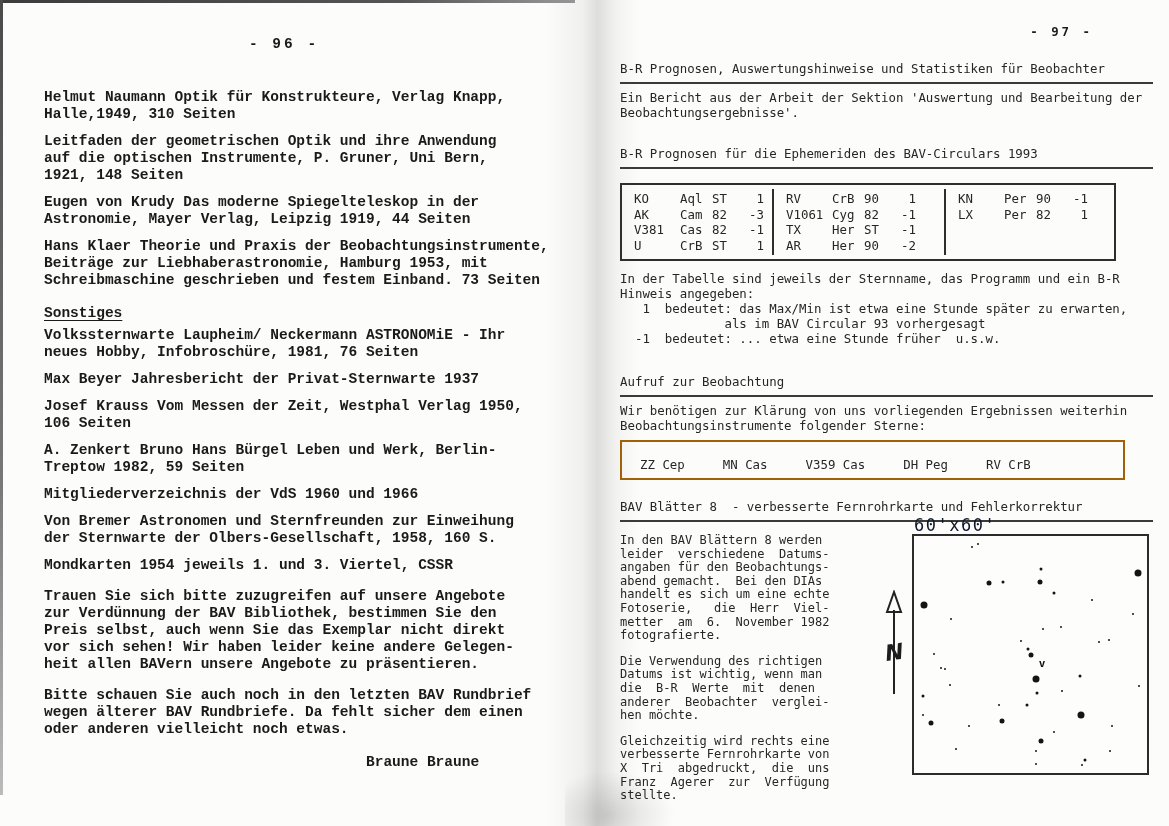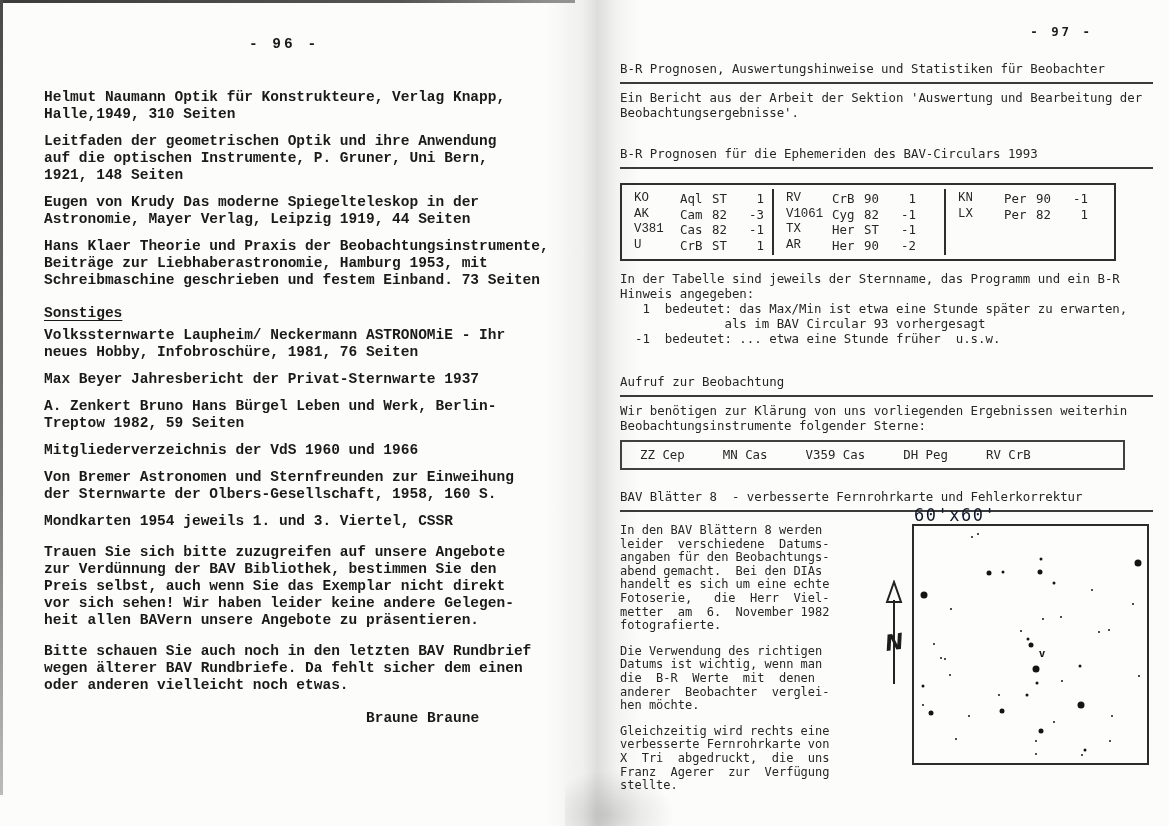--- a/index.html
+++ b/index.html
@@ -34,24 +34,24 @@
   .rule-heading{padding-bottom:6px;border-bottom:2px solid #3a3a3a;margin:0;white-space:pre-wrap;}
   .rp-intro{white-space:pre-wrap;margin:6px 0 0 0;}
   .mt-26{margin-top:26px;} .mt-28{margin-top:28px;} .mt-34{margin-top:19px;}
   .prog-table{display:flex;border:2px solid #2e2e2e;margin-top:14px;
     padding:4px 0;min-height:62px;box-sizing:border-box;width:496px;}
   .prog-group{padding:2px 0 2px 12px;box-sizing:border-box;}
   .prog-group.g1{width:150px;}
   .prog-group.g2{width:172px;border-left:2px solid #2e2e2e;}
   .prog-group.g3{width:158px;border-left:2px solid #2e2e2e;}
   .prog-row{display:flex;line-height:15.5px;}
-  .tc1{width:46px;font-family:Liberation Mono, monospace;} .tc2{width:32px;} .tc3{width:26px;} .tc4{width:26px;text-align:right;}
+  .tc1{width:46px;} .tc2{width:32px;} .tc3{width:26px;} .tc4{width:26px;text-align:right;}
   .table-note{white-space:pre-wrap;margin:10px 0 0 0;}
-  .star-box{display:flex;border:2px solid #404040;margin-top:7px;width:505px;
-    padding:5px 0 6px 18px;gap:38px;box-sizing:border-box;}
+  .star-box{display:flex;border:2px solid #a16207;margin-top:7px;width:505px;
+    padding:15px 0 6px 18px;gap:38px;box-sizing:border-box;}
   .two-col{display:flex;margin-top:12px;}
   .col-text{width:245px;}
   .col-text .tw-justified{white-space:pre-wrap;margin:0 0 12px 0;line-height:13.6px;font-size:12px;}
   
   .chart-wrap{position:relative;margin-left:47px;margin-top:-16px;width:240px;}
   .chart-label{font-size:17px;letter-spacing:1.5px;color:#0f172a;margin:0 0 1px 2px;}
   .chart-box{position:relative;width:233px;height:237px;border:2px solid #2b2b2b;background:#fdfdfc;}
   .star{position:absolute;background:#141414;border-radius:50%;transform:translate(-50%,-50%);}
   .var-label{position:absolute;left:53.5%;top:50.6%;font-size:11px;color:#111;font-weight:bold;}
   .north-arrow{position:absolute;left:-32px;top:72px;}
@@ -83,20 +83,22 @@
 Schreibmaschine geschrieben und festem Einband. 73 Seiten</div>
       </div>
 
     <div class="tw-heading">Sonstiges</div>
 
     <div>
 
     <div class="tw-para">Volkssternwarte Laupheim/ Neckermann ASTRONOMiE - Ihr
 neues Hobby, Infobroschüre, 1981, 76 Seiten</div>
         <div class="tw-para">Max Beyer Jahresbericht der Privat-Sternwarte 1937</div>
+        <div class="tw-para">Josef Krauss Vom Messen der Zeit, Westphal Verlag 1950,
+106 Seiten</div>
         <div class="tw-para">A. Zenkert Bruno Hans Bürgel Leben und Werk, Berlin-
 Treptow 1982, 59 Seiten</div>
         <div class="tw-para">Mitgliederverzeichnis der VdS 1960 und 1966</div>
         <div class="tw-para">Von Bremer Astronomen und Sternfreunden zur Einweihung
 der Sternwarte der Olbers-Gesellschaft, 1958, 160 S.</div>
         <div class="tw-para">Mondkarten 1954 jeweils 1. und 3. Viertel, CSSR</div>
       </div>
 
     <div>
 

